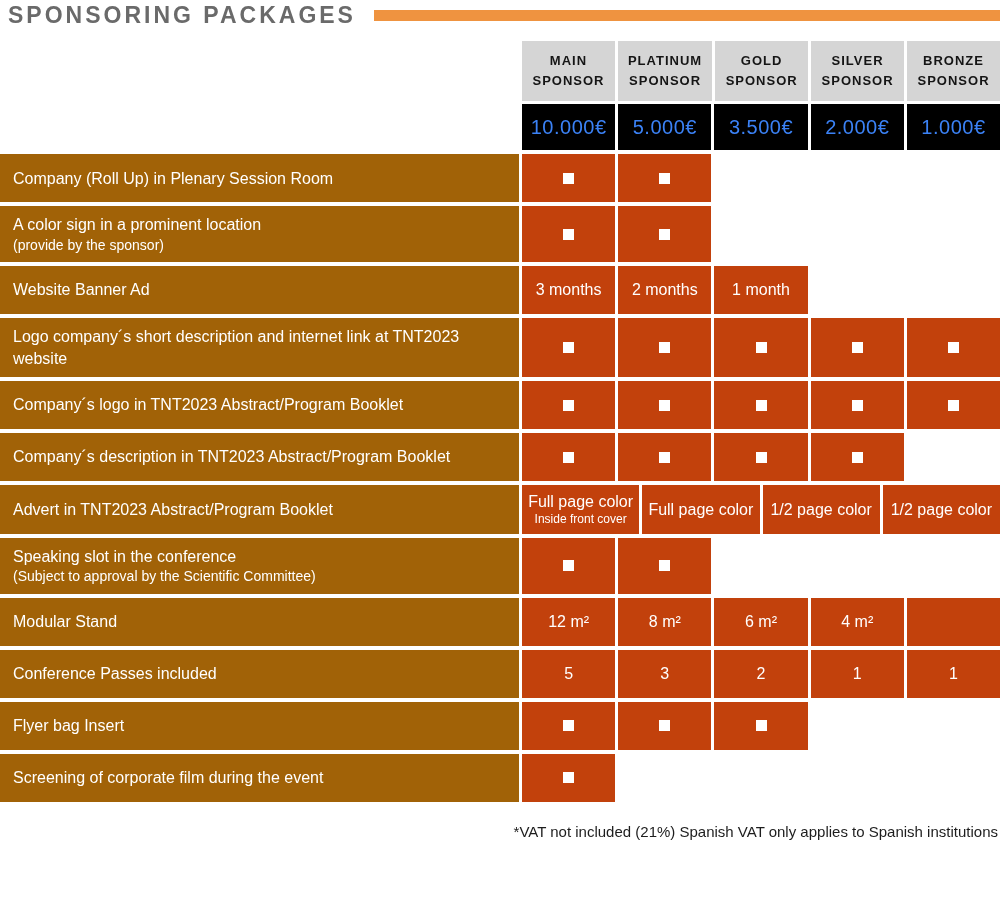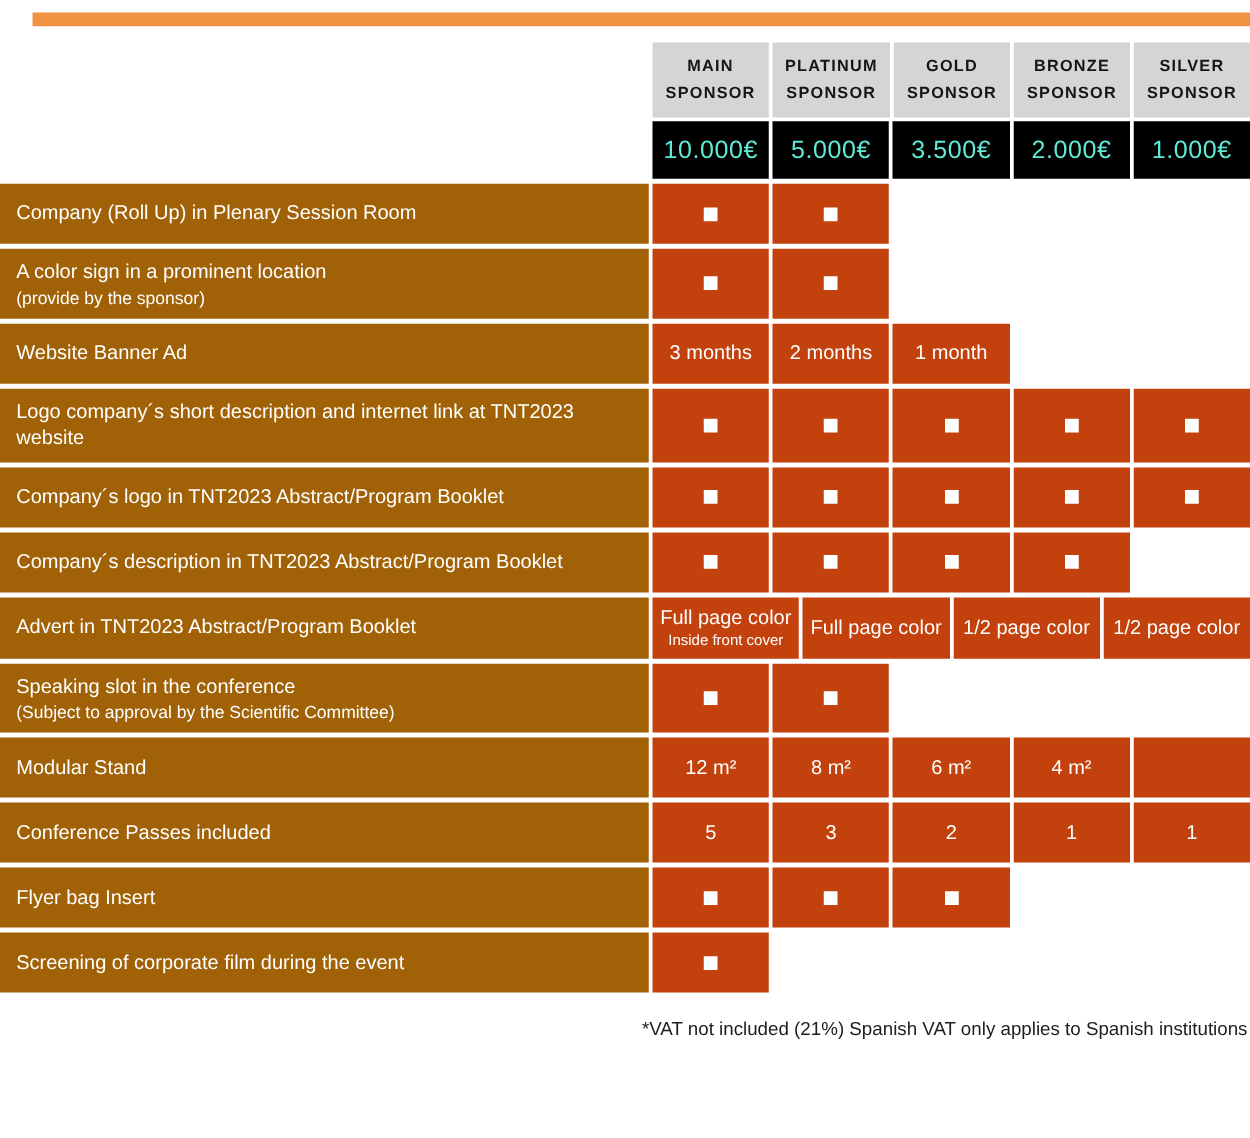--- a/index.html
+++ b/index.html
@@ -55,21 +55,21 @@
     align-items: center;
     justify-content: center;
     padding: 14px 10px;
   }
 
   
   .price-row { margin-top: 3px; }
   .price-cell {
     height: 46px;
     background: #000000;
-    color: #5eead4;
+    color: #3b82f6;
     font-size: 20px;
     letter-spacing: 0.5px;
     display: flex;
     align-items: center;
     justify-content: center;
   }
 
   
   .body-row { display: flex; margin-top: 4px; }
   .row-label {
@@ -113,33 +113,34 @@
     padding-right: 2px;
     text-align: right;
     font-size: 15px;
     color: #1d1d1d;
   }
 </style>
 </head>
 <body>
 
 <div class="page-header">
+  <div class="page-title">SPONSORING PACKAGES</div>
   <div class="title-bar"></div>
 </div>
 
 <div class="pkg-table">
 
   <div class="flex-row">
     <div class="label-spacer"></div>
     <div class="cells">
       <div class="col-head">MAIN SPONSOR</div>
       <div class="col-head">PLATINUM SPONSOR</div>
       <div class="col-head">GOLD SPONSOR</div>
+      <div class="col-head">SILVER SPONSOR</div>
       <div class="col-head">BRONZE SPONSOR</div>
-      <div class="col-head">SILVER SPONSOR</div>
     </div>
   </div>
 
   <div class="flex-row price-row">
     <div class="label-spacer"></div>
     <div class="cells">
       <div class="price-cell">10.000€</div>
       <div class="price-cell">5.000€</div>
       <div class="price-cell">3.500€</div>
       <div class="price-cell">2.000€</div>

